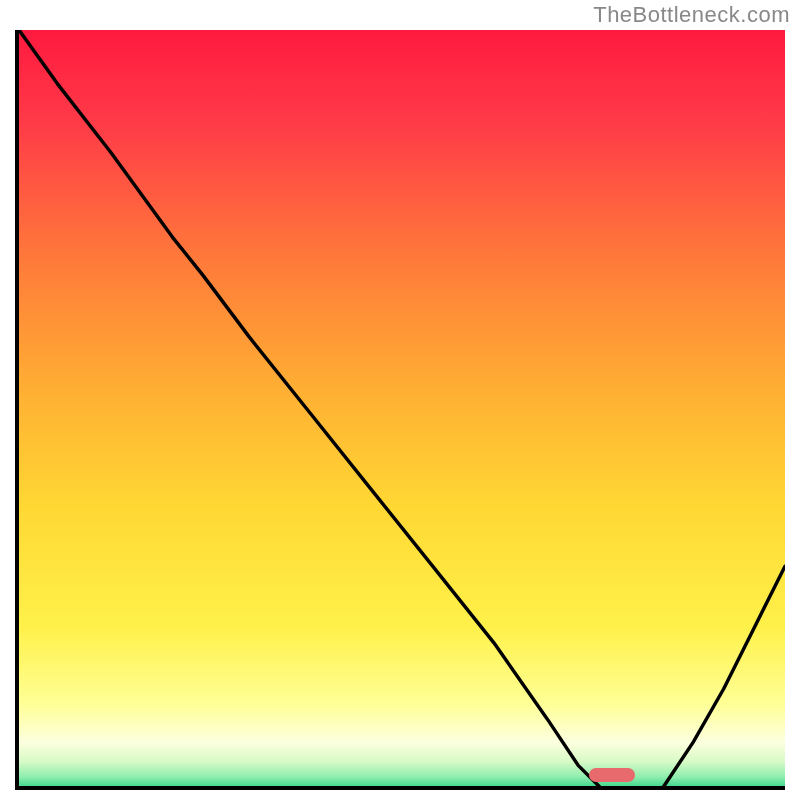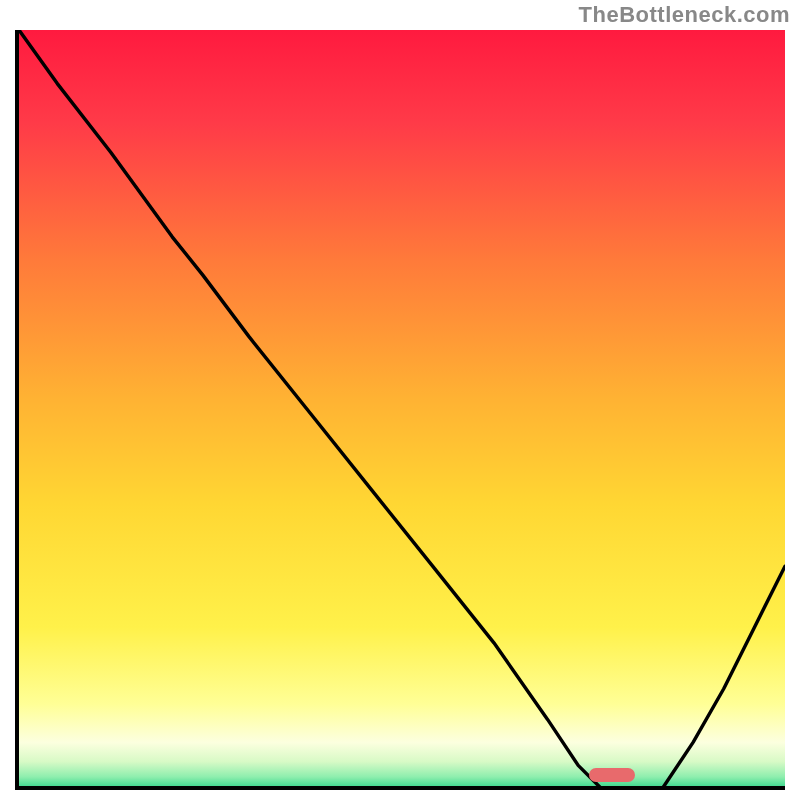--- a/index.html
+++ b/index.html
@@ -13,21 +13,21 @@
   .wrap {
     position: relative;
     width: 800px;
     height: 800px;
   }
   .watermark {
     position: absolute;
     top: 2px;
     right: 10px;
     font-size: 22px;
-    font-weight: bold;
+    font-weight: normal;
     color: #888888;
     letter-spacing: 0.5px;
   }
   .plot {
     position: absolute;
     left: 15px;
     top: 30px;
     width: 770px;
     height: 760px;
     box-sizing: border-box;

